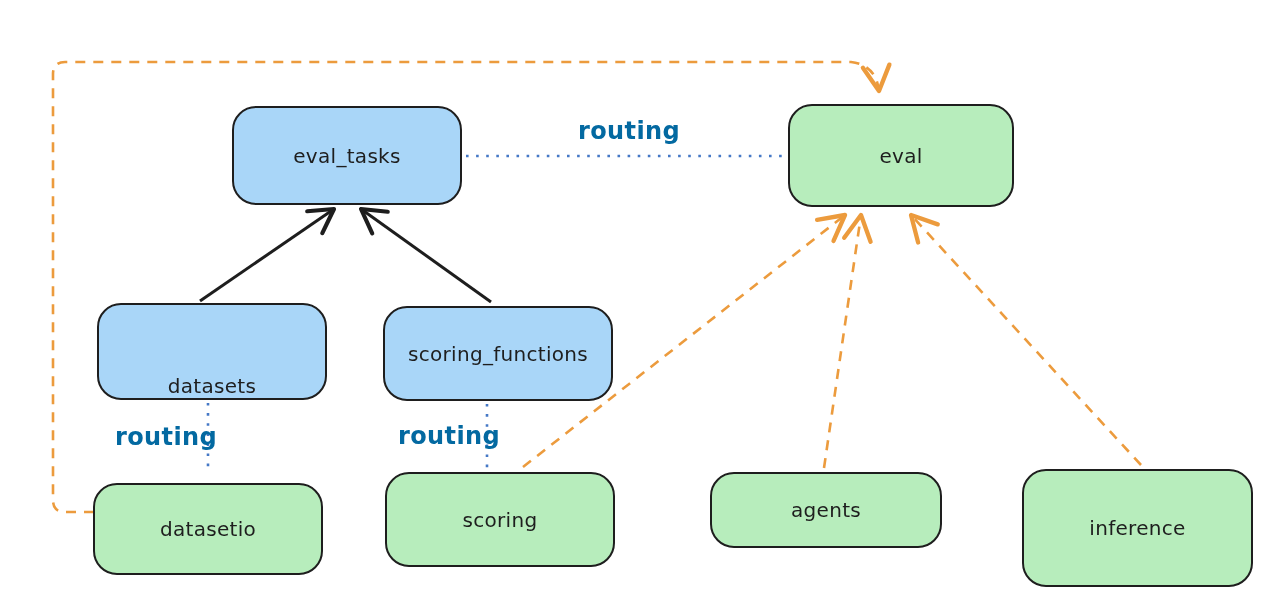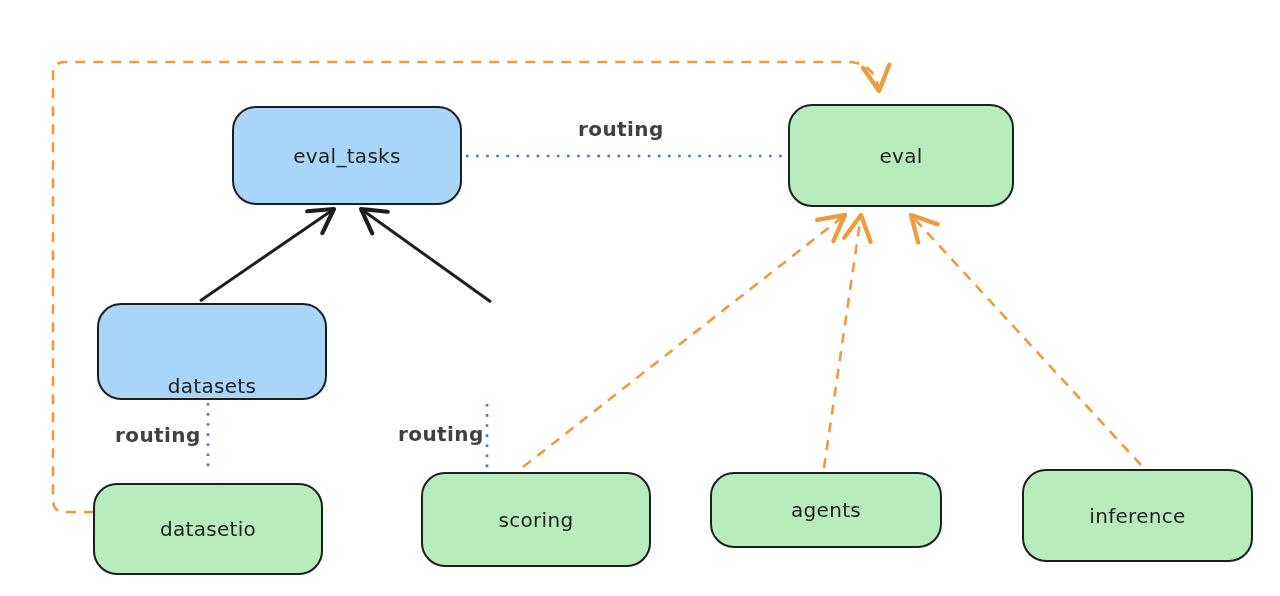--- a/index.html
+++ b/index.html
@@ -18,22 +18,22 @@
     display:flex;align-items:center;justify-content:center;
     color:#1e1e1e;
     font-size:20px;
     letter-spacing:0.3px;
     box-sizing:border-box;
   }
   .node.blue{background:#a9d6f8;}
   .node.green{background:#b7edbc;}
   .edge-label{
     position:absolute;
-    color:#404040;
-    font-size:20px;
+    color:#0369a1;
+    font-size:24px;
     font-weight:600;
     letter-spacing:0.4px;
     white-space:nowrap;
   }
 </style>
 </head>
 <body>
 
 <div class="canvas">
 
@@ -65,34 +65,37 @@
   </div>
 
   <div class="node blue" style="left:232px;top:106px;width:230px;height:99px;">
     <span>eval_tasks</span>
   </div>
 
   <div class="node blue" style="left:97px;top:303px;width:230px;height:97px;align-items:flex-end;">
     <span>datasets</span>
   </div>
 
+  <div class="node blue" style="left:383px;top:306px;width:230px;height:95px;">
+    <span>scoring_functions</span>
+  </div>
 
   <div class="node green" style="left:93px;top:476px;width:230px;height:92px;margin-top:7px;">
     <span>datasetio</span>
   </div>
 
-  <div class="node green" style="left:385px;top:472px;width:230px;height:95px;margin-left:36px;">
+  <div class="node green" style="left:385px;top:472px;width:230px;height:95px;">
     <span>scoring</span>
   </div>
 
   <div class="node green" style="left:710px;top:472px;width:232px;height:76px;">
     <span>agents</span>
   </div>
 
-  <div class="node green" style="left:1022px;top:469px;width:231px;height:93px;justify-content:center;">
+  <div class="node green" style="left:1022px;top:469px;width:231px;height:118px;justify-content:center;">
     <span>inference</span>
   </div>
 
   <div class="edge-label" style="left:578px;top:117px;">routing</div>
   <div class="edge-label" style="left:115px;top:423px;">routing</div>
   <div class="edge-label" style="left:398px;top:422px;">routing</div>
 
 </div>
 
 </body></html>

